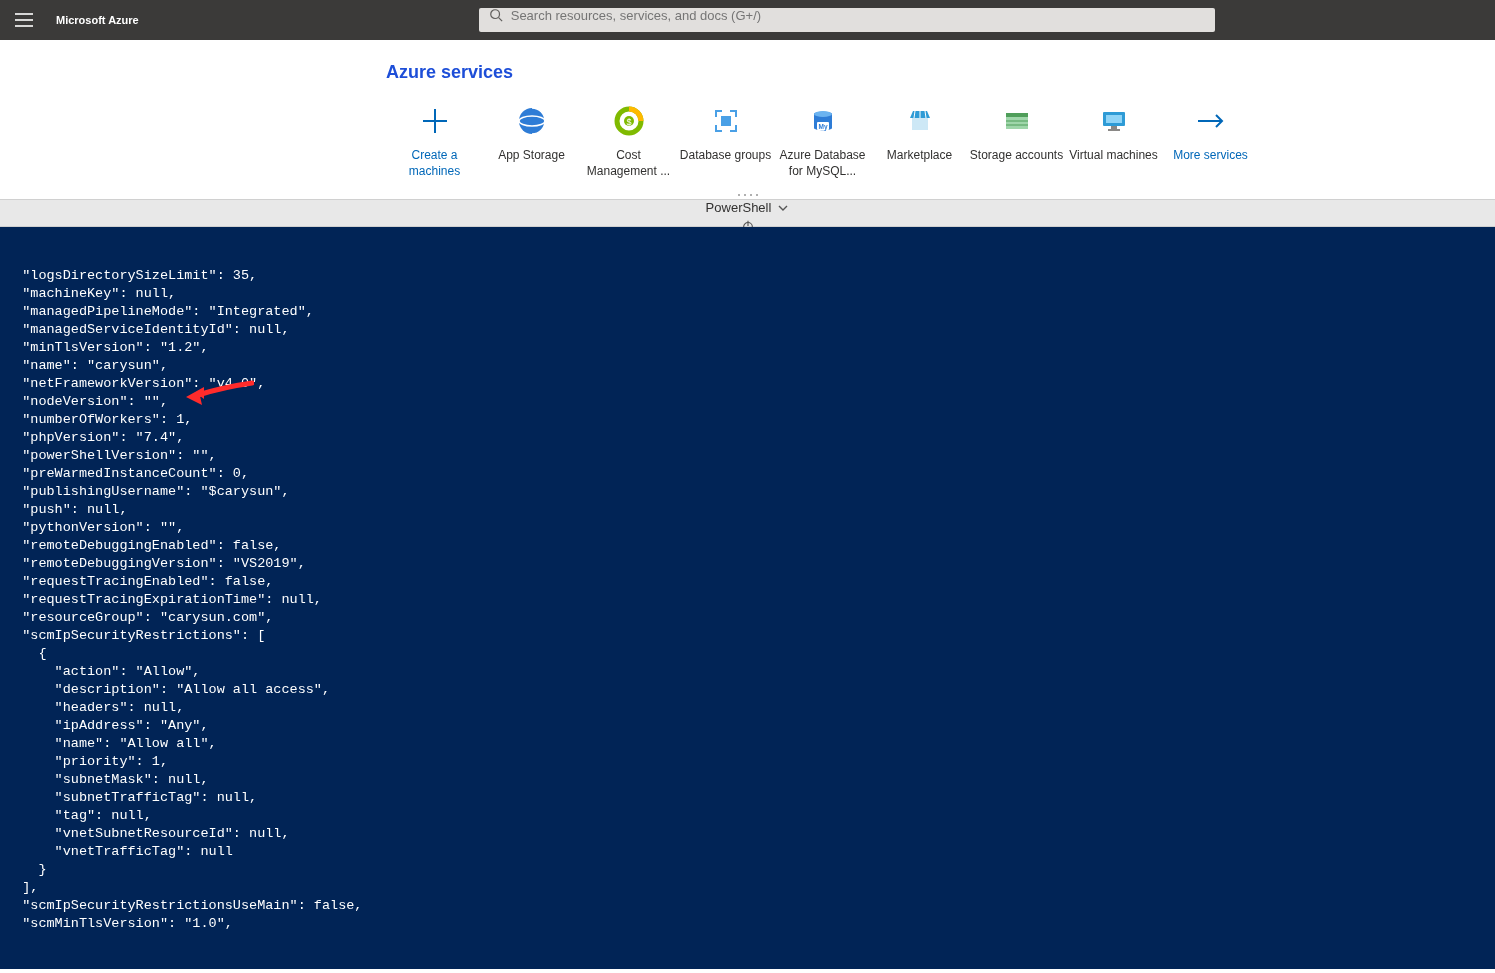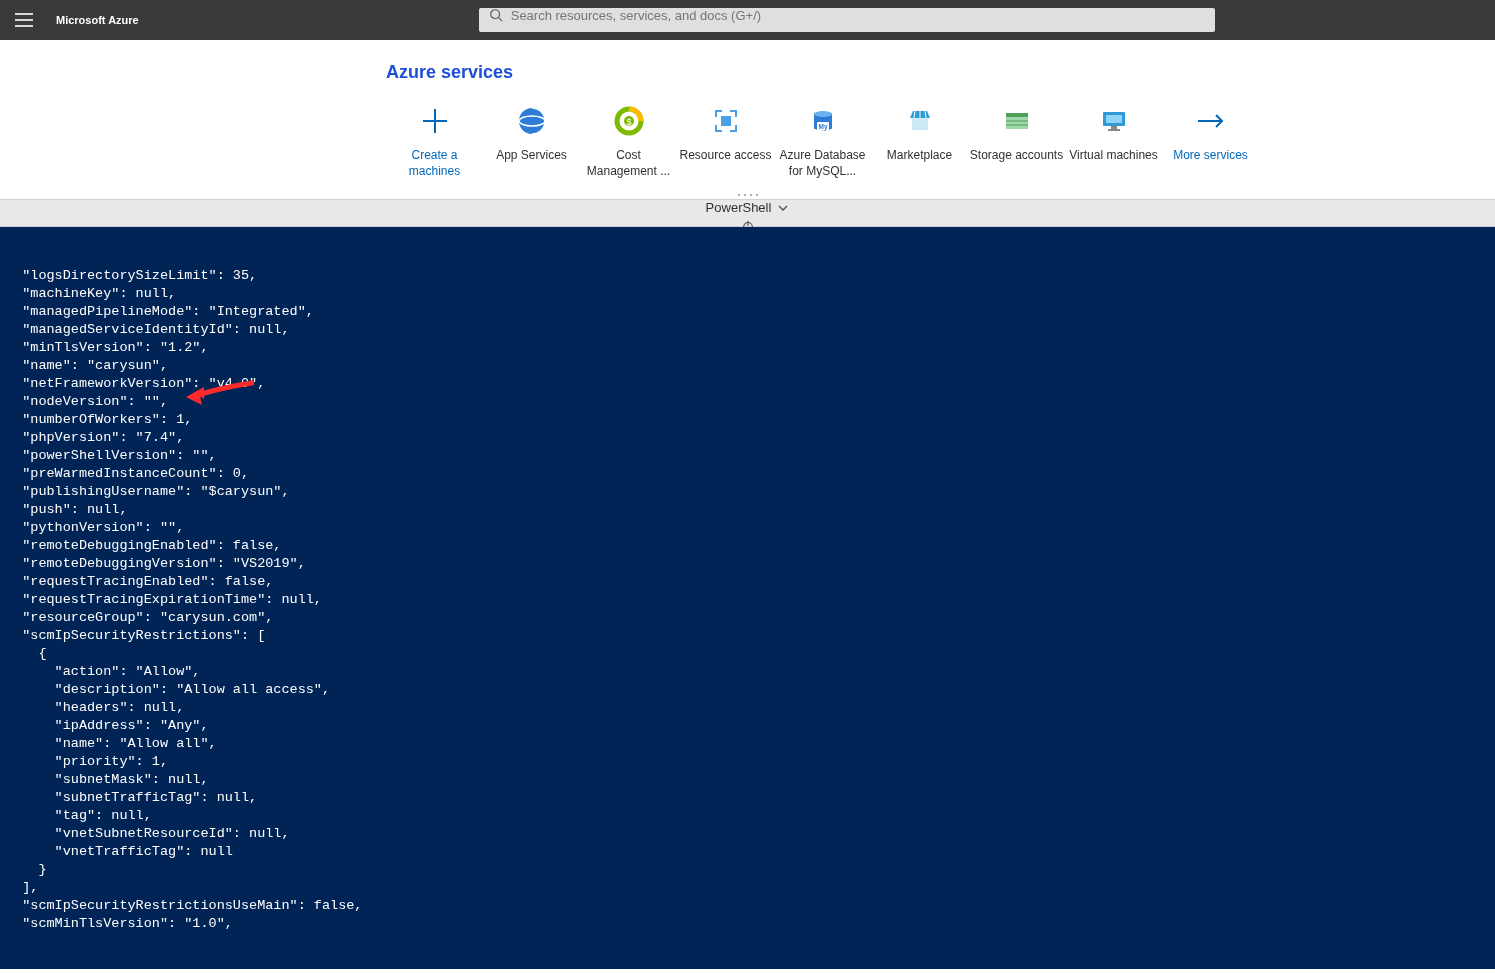--- a/index.html
+++ b/index.html
@@ -195,41 +195,41 @@
         <div class="service-label">Create a machines</div>
       </div>
       <div class="service">
         <div class="icon">
           <svg width="30" height="30" viewBox="0 0 30 30">
             <circle cx="15" cy="15" r="13" fill="#2e7cd6"></circle>
             <ellipse cx="15" cy="15" rx="13" ry="5" fill="none" stroke="#fff" stroke-width="1.5"></ellipse>
             <path d="M15 2a13 13 0 0 1 0 26" fill="none" stroke="#fff" stroke-width="1.5"></path>
           </svg>
         </div>
-        <div class="service-label">App Services</div>
+        <div class="service-label">App Storage</div>
       </div>
       <div class="service">
         <div class="icon">
           <svg width="30" height="30" viewBox="0 0 30 30">
             <circle cx="15" cy="15" r="12" fill="none" stroke="#7fba00" stroke-width="5"></circle>
             <path d="M15 3 A12 12 0 0 1 27 15" fill="none" stroke="#ffb900" stroke-width="5"></path>
             <circle cx="15" cy="15" r="5" fill="#7fba00"></circle>
             <text x="15" y="19" text-anchor="middle" font-size="9" fill="#fff" font-family="Arial">$</text>
           </svg>
         </div>
         <div class="service-label">Cost Management ...</div>
       </div>
       <div class="service">
         <div class="icon">
           <svg width="30" height="30" viewBox="0 0 30 30" fill="none" stroke="#4aa0e6" stroke-width="2">
             <rect x="11" y="11" width="8" height="8" fill="#4aa0e6"></rect>
             <path d="M5 11V5h6M25 11V5h-6M5 19v6h6M25 19v6h-6"></path>
           </svg>
         </div>
-        <div class="service-label">Resource access</div>
+        <div class="service-label">Database groups</div>
       </div>
       <div class="service">
         <div class="icon">
           <svg width="30" height="30" viewBox="0 0 30 30">
             <path d="M6 8c0-3 18-3 18 0v14c0 3-18 3-18 0z" fill="#2e7cd6"></path>
             <ellipse cx="15" cy="8" rx="9" ry="3" fill="#6bb3f0"></ellipse>
             <rect x="9" y="16" width="12" height="8" rx="1" fill="#fff"></rect>
             <text x="15" y="22.5" text-anchor="middle" font-size="6.5" fill="#2e7cd6" font-family="Arial" font-weight="bold">My</text>
           </svg>
         </div>

